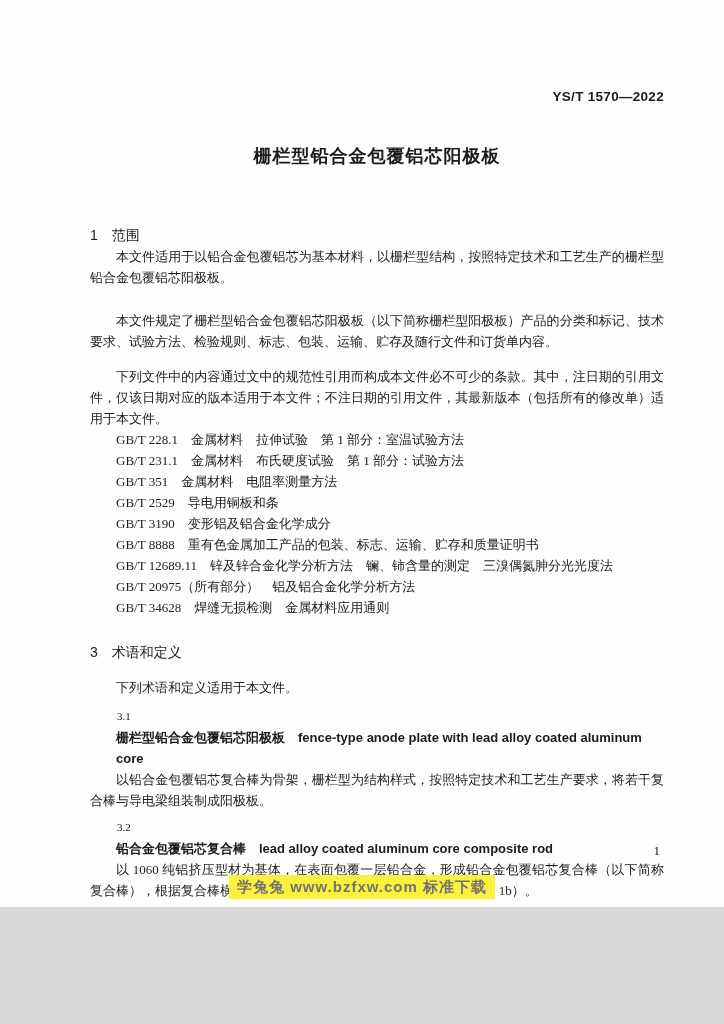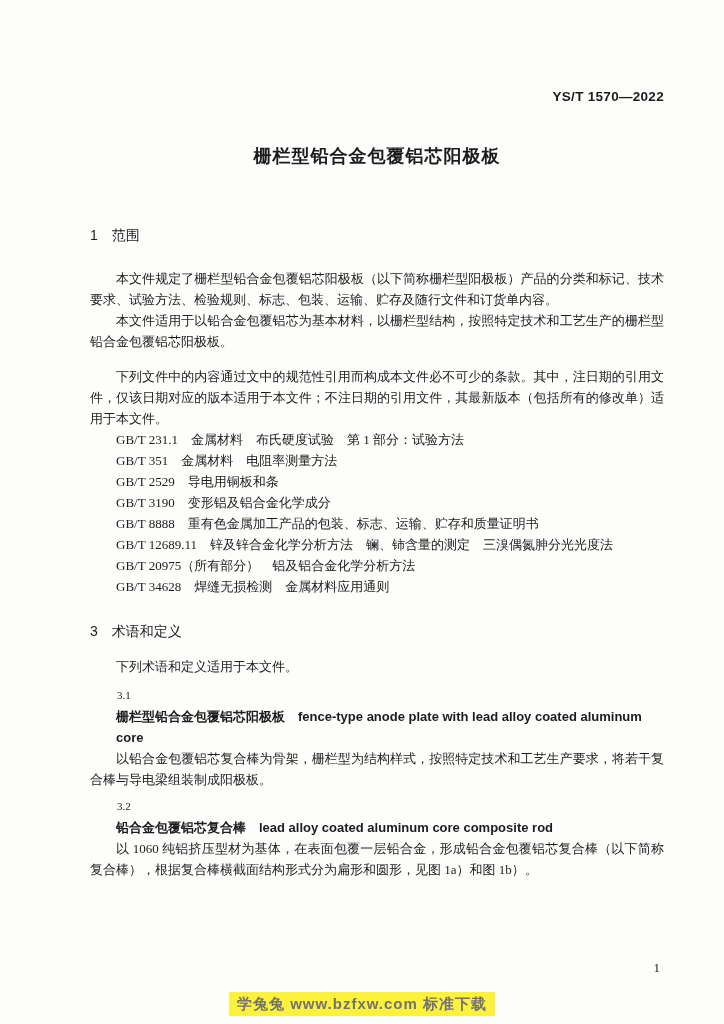--- a/index.html
+++ b/index.html
@@ -2,21 +2,21 @@
 <html><head>
 <meta charset="utf-8">
 <style>
   * { margin: 0; padding: 0; box-sizing: border-box; }
   html, body { background: #d8d8d8; }
   body { font-family: "Liberation Serif", "DejaVu Serif", serif; }
 
   .page {
     position: relative;
     width: 724px;
-    height: 1024px;
+    height: 907px;
     margin: 0 auto;
     background: #fdfdfc;
     color: #1c1c1c;
     overflow: hidden;
     padding: 86px 60px 0 90px;
     font-size: 13px;
     line-height: 21px;
   }
 
   .doc-number {
@@ -107,26 +107,27 @@
 </head>
 <body>
 
 <div class="page">
 
   <div class="doc-number">YS/T 1570—2022</div>
 
   <h1 class="title">栅栏型铅合金包覆铝芯阳极板</h1>
 
   <h2 class="sec-heading first">1　范围</h2>
+  <p class="para flow">本文件适用于以铅合金包覆铝芯为基本材料，以栅栏型结构，按照特定技术和工艺生产的栅栏型铅合金包覆铝芯阳极板。</p>
   <p class="para">本文件规定了栅栏型铅合金包覆铝芯阳极板（以下简称栅栏型阳极板）产品的分类和标记、技术要求、试验方法、检验规则、标志、包装、运输、贮存及随行文件和订货单内容。</p>
-  <p class="para flow">本文件适用于以铅合金包覆铝芯为基本材料，以栅栏型结构，按照特定技术和工艺生产的栅栏型铅合金包覆铝芯阳极板。</p>
 
   <p class="para tight">下列文件中的内容通过文中的规范性引用而构成本文件必不可少的条款。其中，注日期的引用文件，仅该日期对应的版本适用于本文件；不注日期的引用文件，其最新版本（包括所有的修改单）适用于本文件。</p>
 
   <div class="refs">
+    <p class="ref-item">GB/T 228.1　金属材料　拉伸试验　第 1 部分：室温试验方法</p>
     <p class="ref-item">GB/T 231.1　金属材料　布氏硬度试验　第 1 部分：试验方法</p>
     <p class="ref-item">GB/T 351　金属材料　电阻率测量方法</p>
     <p class="ref-item">GB/T 2529　导电用铜板和条</p>
     <p class="ref-item">GB/T 3190　变形铝及铝合金化学成分</p>
     <p class="ref-item">GB/T 8888　重有色金属加工产品的包装、标志、运输、贮存和质量证明书</p>
     <p class="ref-item">GB/T 12689.11　锌及锌合金化学分析方法　镧、铈含量的测定　三溴偶氮胂分光光度法</p>
     <p class="ref-item">GB/T 20975（所有部分）　铝及铝合金化学分析方法</p>
     <p class="ref-item">GB/T 34628　焊缝无损检测　金属材料应用通则</p>
   </div>
 

